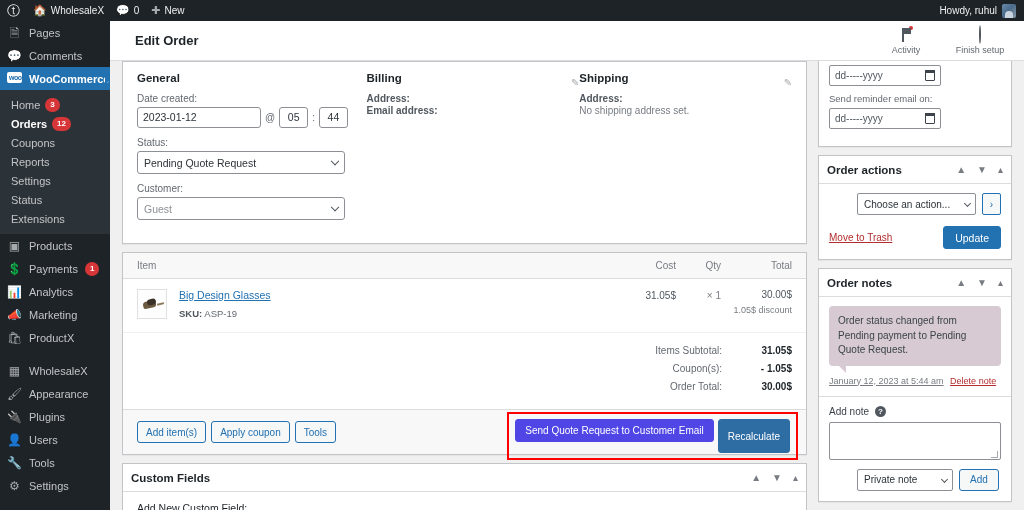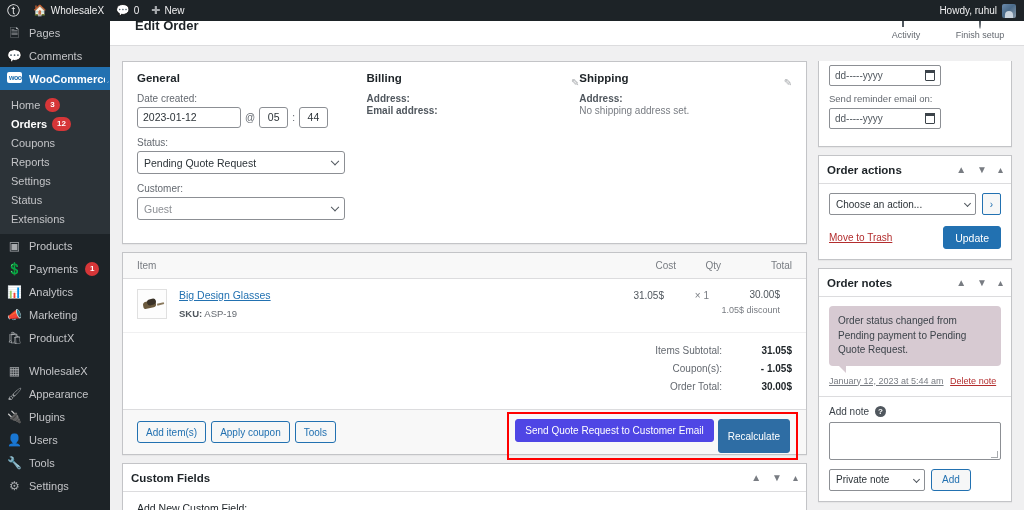--- a/index.html
+++ b/index.html
@@ -80,21 +80,21 @@
     content: ""; position: absolute; bottom: -3px; left: 4px;
     border: 3px solid transparent; border-top-color: #fff;
   }
   .woo-ico span {
     position: absolute; left: 2px; top: 1px; font-size: 7px; color: #2271b1;
     font-weight: bold; letter-spacing: -0.5px; line-height: 9px;
   }
 
   
   #pageheader {
-    position: absolute; top: 6px; left: 110px; width: 914px; height: 40px;
+    position: absolute; top: 21px; left: 110px; width: 914px; height: 40px;
     background: #fff; border-bottom: 1px solid #dcdcde;
     display: flex; align-items: center;
   }
   #page-title {
     font-size: 13px; font-weight: bold; color: #1d2327;
     padding-left: 25px;
   }
   .hdr-actions { margin-left: auto; display: flex; gap: 18px; padding-right: 16px; }
   .hdr-act { display: flex; flex-direction: column; align-items: center; gap: 2px; width: 56px; }
   .hdr-act .ha-ico { font-size: 15px; color: #50575e; line-height: 1; height: 16px; }
@@ -138,21 +138,21 @@
   .od-strong { font-size: 10px; font-weight: bold; color: #50575e; display: block; margin-bottom: 1px; }
   .od-muted { font-size: 10px; color: #787c82; display: block; margin-bottom: 8px; }
 
   .inp {
     border: 1px solid #8c8f94; border-radius: 3px; background: #fff;
     height: 21px; font-size: 10.5px; color: #2c3338; padding: 0 5px;
     font-family: "Liberation Sans", sans-serif; line-height: 19px;
   }
   .date-row { display: flex; align-items: center; gap: 4px; margin-bottom: 9px; }
   .date-row .at { font-size: 10px; color: #646970; }
-  .inp.date { width: 104px; }
+  .inp.date { width: 124px; }
   .inp.hm { width: 29px; text-align: center; }
   .sel {
     position: relative; border: 1px solid #8c8f94; border-radius: 3px; background: #fff;
     height: 23px; width: 208px; font-size: 10.5px; color: #2c3338;
     display: flex; align-items: center; padding: 0 36px 0 6px; margin-bottom: 9px;
   }
   .sel.placeholder { color: #8c8f94; }
   .sel .caret {
     position: absolute; right: 6px; top: 50%; margin-top: -2px;
     width: 6px; height: 6px; border-right: 1.4px solid #50575e; border-bottom: 1.4px solid #50575e;
@@ -162,21 +162,21 @@
   
   .items-head {
     display: flex; align-items: center; height: 26px; background: #f8f8f8;
     border-bottom: 1px solid #dcdcde; font-size: 10px; color: #787c82;
   }
   .items-head .ih-item { padding-left: 14px; flex: 1; }
   .items-head .ih-cost { width: 70px; text-align: right; }
   .items-head .ih-qty { width: 45px; text-align: right; }
   .items-head .ih-total { width: 85px; text-align: right; padding-right: 14px; }
 
-  .item-row { display: flex; padding: 10px 12px 12px 0; border-bottom: 1px solid #f0f0f1; }
+  .item-row { display: flex; padding: 10px 0 12px 0; border-bottom: 1px solid #f0f0f1; }
   .thumb {
     width: 30px; height: 30px; margin-left: 14px; margin-right: 12px;
     border: 1px solid #e0e0e0; background: #fdfdfd; position: relative; flex: 0 0 30px;
   }
   .thumb .glass {
     position: absolute; left: 5px; top: 11px; width: 13px; height: 7px;
     background: #6b5a3e; border-radius: 6px 7px 5px 3px;
     transform: rotate(-12deg);
   }
   .thumb .glass2 {
@@ -247,21 +247,21 @@
   .date-inp .cal {
     position: absolute; right: 5px; top: 4px; width: 10px; height: 11px;
     border: 1.3px solid #3c434a; border-radius: 1px;
   }
   .date-inp .cal:before {
     content:""; position:absolute; left:-1.3px; top:-1.3px; width:10px; height:3px; background:#3c434a;
   }
   .sel-sm {
     position: relative; border: 1px solid #8c8f94; border-radius: 2px; background: #fff;
     height: 22px; font-size: 10px; color: #2c3338;
-    display: flex; align-items: center; padding: 0 18px 0 6px;
+    display: flex; align-items: center; padding: 0 18px 0 6px; margin-left: 28px;
   }
   .sel-sm .caret {
     position: absolute; right: 5px; top: 50%; margin-top: -3px;
     width: 5px; height: 5px; border-right: 1.3px solid #50575e; border-bottom: 1.3px solid #50575e;
     transform: rotate(45deg);
   }
   .arrow-btn {
     border: 1px solid #2271b1; border-radius: 2px; background: #f6f7f7; color: #2271b1;
     width: 19px; height: 22px; display: flex; align-items: center; justify-content: center;
     font-size: 10px; flex: 0 0 19px;

